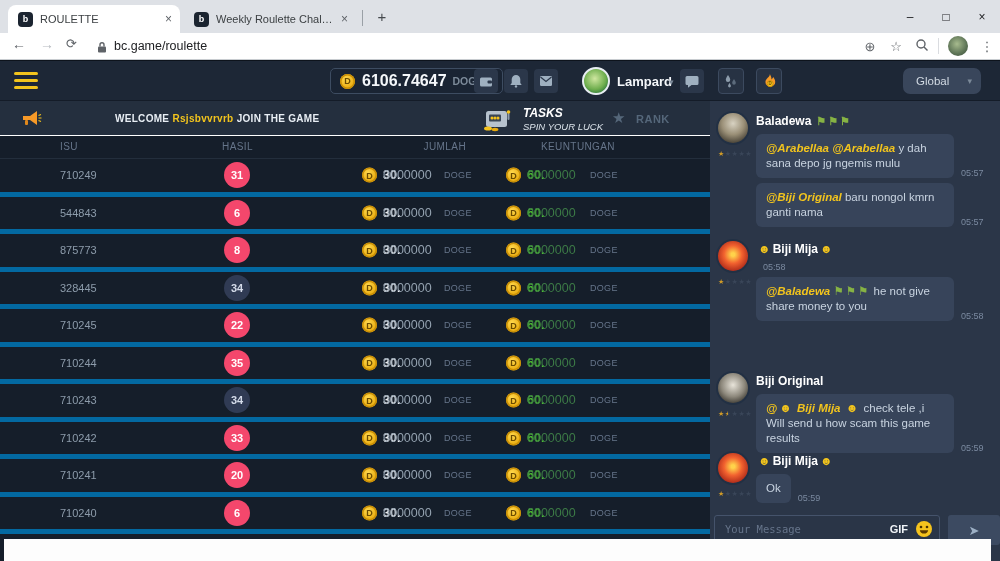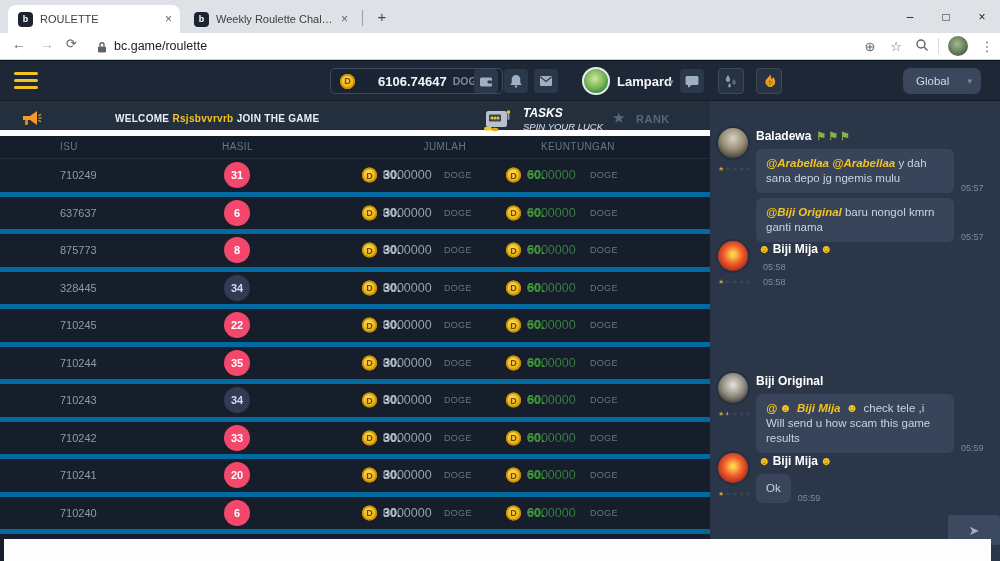--- a/index.html
+++ b/index.html
@@ -45,42 +45,42 @@
   .app-header { position:absolute; left:0; top:0; width:1000px; height:40px; background:#1d2736;
     border-bottom:1px solid #141c28; }
   .hamburger { position:absolute; left:14px; top:11px; width:24px; height:17px; display:flex;
     flex-direction:column; justify-content:space-between; }
   .hamburger i { display:block; height:3.2px; background:#f2c41d; border-radius:2px; }
   .balance-pill { position:absolute; left:330px; top:7px; height:26px; display:flex; align-items:center;
     padding:0 9px; border:1px solid #3d4c61; background:#1a2433; border-radius:5px; }
   .coin { display:inline-flex; width:15px; height:15px; border-radius:50%; flex:0 0 15px;
     background:radial-gradient(circle at 40% 35%, #ffd84d, #e9ab0e 70%); color:#6b4b00; font-size:9px;
     font-weight:bold; align-items:center; justify-content:center; box-shadow:inset 0 0 0 1.5px #c98f06; }
-  .balance-amt { color:#f4f7fa; font-size:13px; font-weight:bold; margin:0 6px 0 23px; }
+  .balance-amt { color:#f4f7fa; font-size:16px; font-weight:bold; margin:0 6px 0 7px; }
   .balance-cur { color:#7c8a99; font-size:10.5px; font-weight:bold; }
   .caret { color:#7c8a99; font-size:9px; margin-left:5px; }
   .hbtn { position:absolute; top:8px; width:24px; height:24px; background:#2b374a; border-radius:4px;
     display:flex; align-items:center; justify-content:center; }
   .hbtn svg { display:block; }
   .user-avatar { position:absolute; left:582px; top:6px; width:28px; height:28px; border-radius:50%;
     background:radial-gradient(circle at 45% 40%, #cfe7a0, #6fae4e 55%, #2f7a3c 82%, #1e5a2e);
     border:2px solid #e8edf2; }
   .user-name { position:absolute; left:617px; top:13px; color:#f4f7fa; font-size:13px; font-weight:bold; }
   .user-caret { position:absolute; left:664px; top:16px; }
   .chat-toggle { left:680px; }
   .rbtn { position:absolute; top:7px; width:26px; height:26px; border:1px solid #3c4a5f; background:#273243;
     border-radius:4px; display:flex; align-items:center; justify-content:center; }
   .rbtn-rain { left:718px; } .rbtn-fire { left:756px; }
   .global-dd { position:absolute; left:903px; top:7px; width:78px; height:26px; background:#39465b;
     border-radius:7px; display:flex; align-items:center; padding:0 9px 0 13px; }
   .global-dd .lbl { color:#d3dbe4; font-size:11.5px; flex:1; }
 
   
   .banner { position:absolute; left:0; top:40px; width:710px; height:35px; background:#242f3e;
-    border-bottom:6px solid #ffffff; }
+    border-bottom:1px solid #ffffff; }
   .mega { position:absolute; left:22px; top:9px; }
   .welcome { position:absolute; left:115px; top:12px; font-size:10px; font-weight:bold;
     letter-spacing:.3px; color:#e8eef4; }
   .welcome .uname-y { color:#f2c41d; }
   .tasks-ic { position:absolute; left:483px; top:6px; }
   .tasks-t1 { position:absolute; left:523px; top:5px; color:#fff; font-size:12px; font-weight:bold;
     font-style:italic; }
   .tasks-t2 { position:absolute; left:523px; top:20px; color:#dbe3ea; font-size:9.5px; font-style:italic; }
   .rank-star { position:absolute; left:612px; top:8px; color:#55677a; font-size:15px; }
   .rank-lbl { position:absolute; left:636px; top:12px; color:#55677a; font-size:11px; font-weight:bold;
@@ -314,21 +314,21 @@
         </span>
         <span class="c-unit u1">DOGE</span>
         <span class="coin c2">D</span>
         <span class="c-amt a2">
           <span class="amt-int g">60.</span>
           <span class="amt-frac g">0000000</span>
         </span>
         <span class="c-unit u2">DOGE</span>
       </div>
       <div class="trow">
-        <span class="c-id">637637</span>
+        <span class="c-id">544843</span>
         <span class="c-badge b-red">6</span>
         <span class="coin c1">D</span>
         <span class="c-amt a1">
           <span class="amt-int">30.</span>
           <span class="amt-frac">0000000</span>
         </span>
         <span class="c-unit u1">DOGE</span>
         <span class="coin c2">D</span>
         <span class="c-amt a2">
           <span class="amt-int g">60.</span>
@@ -461,21 +461,21 @@
         <span class="c-amt a2">
           <span class="amt-int g">60.</span>
           <span class="amt-frac g">0000000</span>
         </span>
         <span class="c-unit u2">DOGE</span>
       </div>
     </div>
 
   <div class="chat">
     <div id="chat-messages">
-        <div class="msg" style="top: 27px;">
+        <div class="msg" style="top: 12px;">
           <div class="avatar av-baladewa"></div>
           <div class="stars"><span class="star-full">★</span><span class="star-empty">★</span><span class="star-empty">★</span><span class="star-empty">★</span><span class="star-empty">★</span></div>
           <div class="mbody">
             <div class="mname"><span>Baladewa</span><span class="flags">⚑⚑⚑</span></div>
             <div class="brow">
               <div class="bubble"><span class="seg-m">@Arabellaa</span><span>  </span><span class="seg-m">@Arabellaa</span><span> y dah sana depo jg ngemis mulu</span></div>
               <span class="time">05:57</span>
             </div>
             <div class="brow">
               <div class="bubble"><span class="seg-m">@Biji Original</span><span> baru nongol kmrn ganti nama</span></div>
@@ -485,20 +485,21 @@
         </div>
         <div class="msg" style="top: 140px;">
           <div class="avatar av-biji-mija"></div>
           <div class="stars"><span class="star-full">★</span><span class="star-empty">★</span><span class="star-empty">★</span><span class="star-empty">★</span><span class="star-empty">★</span></div>
           <div class="mbody">
             <div class="mname"><span class="emo">☻</span><span>Biji Mija</span><span class="emo">☻</span></div>
             <div class="brow">
               <span class="time">05:58</span>
             </div>
             <div class="brow">
+              <div class="bubble"><span class="seg-m">@Baladewa </span><span class="seg-f">⚑⚑⚑</span><span> he not give share money to you</span></div>
               <span class="time">05:58</span>
             </div>
           </div>
         </div>
         <div class="msg" style="top: 272px;">
           <div class="avatar av-biji-original"></div>
           <div class="stars"><span class="star-full">★</span><span class="star-half">★</span><span class="star-empty">★</span><span class="star-empty">★</span><span class="star-empty">★</span></div>
           <div class="mbody">
             <div class="mname"><span>Biji Original</span></div>
             <div class="brow">
@@ -513,20 +514,32 @@
           <div class="mbody">
             <div class="mname"><span class="emo">☻</span><span>Biji Mija</span><span class="emo">☻</span></div>
             <div class="brow">
               <div class="bubble"><span>Ok</span></div>
               <span class="time">05:59</span>
             </div>
           </div>
         </div>
       </div>
     <div class="chat-input">
+      <div class="msg-box">
+        <input placeholder="Your Message" style="">
+        <span class="gif-lbl">GIF</span>
+        <span class="emoji-btn">
+          <svg width="18" height="18" viewBox="0 0 18 18">
+              <circle cx="9" cy="9" r="8" fill="#f5c31d"></circle>
+              <circle cx="6" cy="7" r="1.3" fill="#4a3200"></circle>
+              <circle cx="12" cy="7" r="1.3" fill="#4a3200"></circle>
+              <path d="M4.8 10.2a4.3 4.3 0 008.4 0z" fill="#5b3a00"></path>
+            </svg>
+        </span>
+      </div>
       <div class="send-btn">
         <span class="send-glyph">➤</span>
       </div>
     </div>
   </div>
 
   <div class="white-bar"></div>
 </div>
 
 </body></html>

